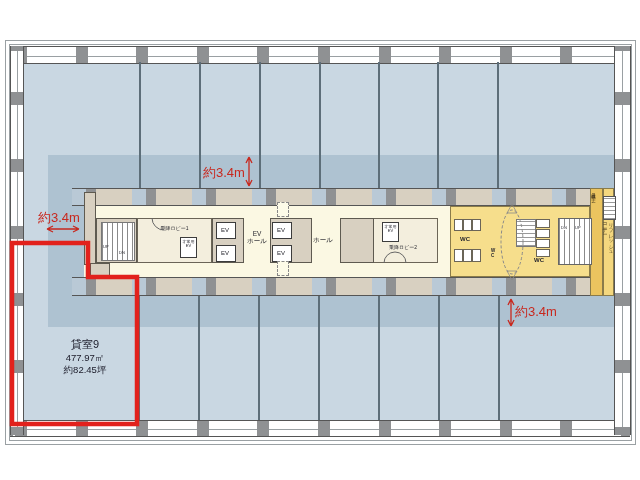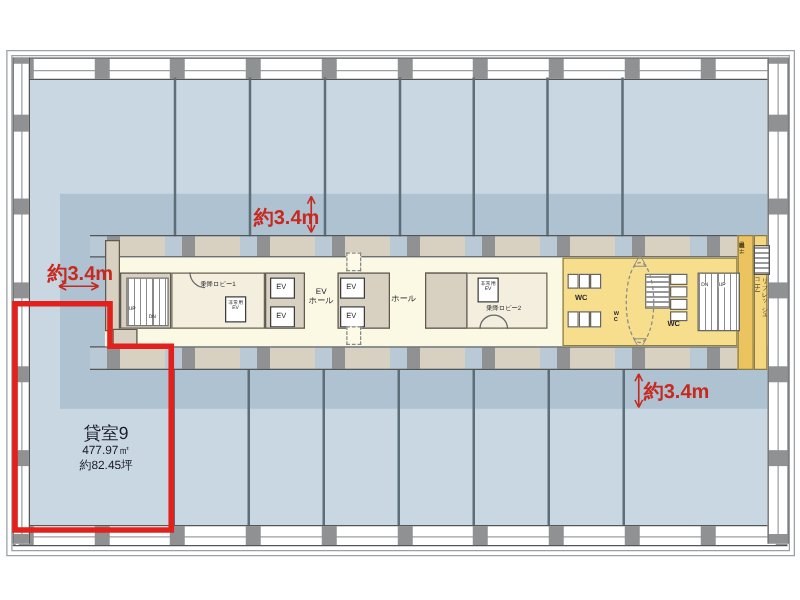--- a/index.html
+++ b/index.html
@@ -15,21 +15,21 @@
   .wall{position:absolute;background:#fff;}
   .wall-h{border-top:1px solid #555;border-bottom:1px solid #555;}
   .wall-v{border-left:1px solid #555;border-right:1px solid #555;}
   .tan{position:absolute;background:var(--wall-tan);border:1px solid #5e5a50;box-sizing:border-box;}
   .roomblock{position:absolute;background:#f3eedd;border:1px solid #6b6557;box-sizing:border-box;}
   .whitebox{position:absolute;background:#fff;border:1px solid #3c3c3c;box-sizing:border-box;}
   .stall{position:absolute;background:#fff;border:1px solid #6b6557;box-sizing:border-box;}
   .partition{position:absolute;width:2px;background:#5d6e79;}
   .lbl{position:absolute;color:#26262e;white-space:nowrap;line-height:1.05;}
   .lbl-c{text-align:center;white-space:normal;}
-  .dim{position:absolute;color:#c8281e;font-weight:bold;font-size:16px;white-space:nowrap;z-index:40;}
+  .dim{position:absolute;color:#c8281e;font-weight:normal;font-size:13px;white-space:nowrap;z-index:40;}
   .hatch-v{background:repeating-linear-gradient(90deg,#8a8a8a 0 1px,#ffffff 1px 5px);}
   .hatch-h{background:repeating-linear-gradient(0deg,#999 0 1px,#ffffff 1px 4px);}
   .cabrow{position:absolute;height:18px;box-sizing:border-box;border-top:1px solid #555;border-bottom:1px solid #555;
     background:repeating-linear-gradient(90deg,#b9c9d6 0 14px,#8f9193 14px 24px,#d8d0c1 24px 60px);}
   .vtext{position:absolute;writing-mode:vertical-rl;text-orientation:upright;letter-spacing:0;color:#4a3c20;}
   .dashedbox{position:absolute;border:1px dashed #888;background:#fdfbe8;box-sizing:border-box;}
 </style>
 </head>
 <body>
 
@@ -145,21 +145,21 @@
   <div class="lbl" style="left:561px;top:226px;font-size:4px;background:#fff;z-index:8;">DN</div>
   <div class="lbl" style="left:575px;top:226px;font-size:4px;background:#fff;z-index:8;">UP</div>
 
   <div class="abs" style="left:590px;top:188px;width:13px;height:108px;background:var(--vending-ochre);border:1px solid #8a7b4a;box-sizing:border-box;z-index:6;"></div>
   <div class="vtext" style="left:591px;top:190px;height:36px;font-size:4.5px;z-index:8;">自販機コーナー</div>
   <div class="abs" style="left:603px;top:188px;width:11px;height:108px;background:var(--refresh-ochre);border:1px solid #8a7b4a;box-sizing:border-box;z-index:6;"></div>
   <div class="vtext" style="left:602px;top:219px;height:36px;font-size:5px;z-index:8;">リフレッシュコーナー</div>
   <div class="abs hatch-h" style="left:603px;top:196px;width:11px;height:22px;border:1px solid #555;z-index:7;"></div>
 
   <div class="lbl lbl-c" style="left:33px;top:339px;width:104px;color:#1a1a28;z-index:40;">
-    <div style="font-size:14px;">貸室9</div>
+    <div style="font-size:11px;">貸室9</div>
     <div style="font-size:9.5px;margin-top:2px;">477.97㎡</div>
     <div style="font-size:9.5px;margin-top:2px;">約82.45坪</div>
   </div>
 
   <div class="dim" style="left:203px;top:164px;">約3.4m</div>
   <div class="dim" style="left:38px;top:209px;">約3.4m</div>
   <div class="dim" style="left:515px;top:303px;">約3.4m</div>
 
   <svg width="640" height="480" viewBox="0 0 640 480" style="position:absolute;left:0;top:0;z-index:30;pointer-events:none;">
     <polygon points="12,243 88,243 88,277 137,277 137,424 12,424" fill="none" stroke="#e2211c" stroke-width="4.5"></polygon>

